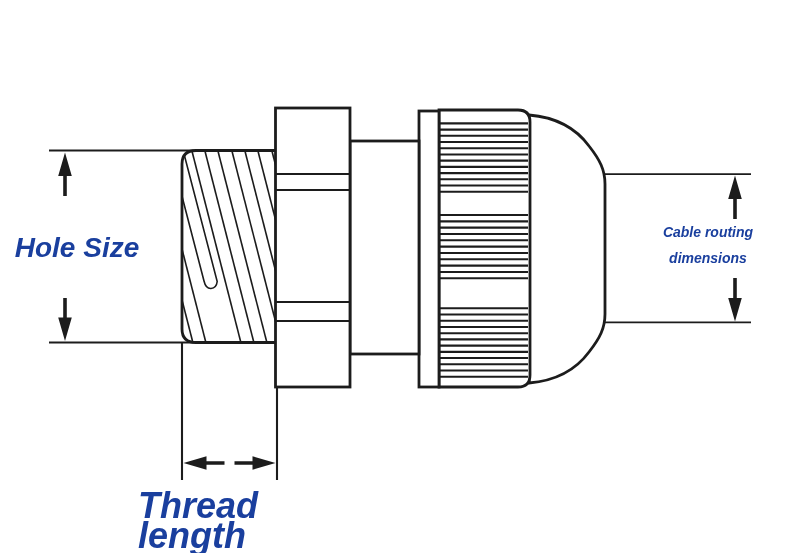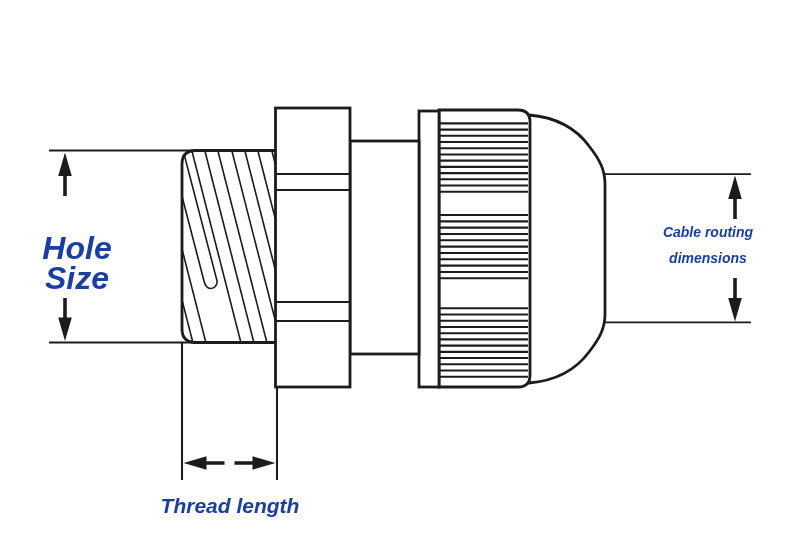--- a/index.html
+++ b/index.html
@@ -31,25 +31,25 @@
     position: absolute;
     color: var(--label-blue);
     font-weight: bold;
     font-style: italic;
     white-space: pre-line;
     -webkit-user-select: none;
     user-select: none;
   }
   .lbl-hole {
     left: 12px; top: 233px; width: 130px;
-    font-size: 32px; line-height: 30px; text-align: center;
+    font-size: 28px; line-height: 30px; text-align: center;
   }
   .lbl-thread {
     left: 138px; top: 491px; width: 184px;
-    font-size: 21px; line-height: 30px; text-align: center;
+    font-size: 36px; line-height: 30px; 
   }
   .lbl-cable {
     left: 621px; top: 219px; width: 174px;
     font-size: 14px; line-height: 26px; text-align: center;
   }
 </style>
 </head>
 <body>
 
 <div class="stage">

